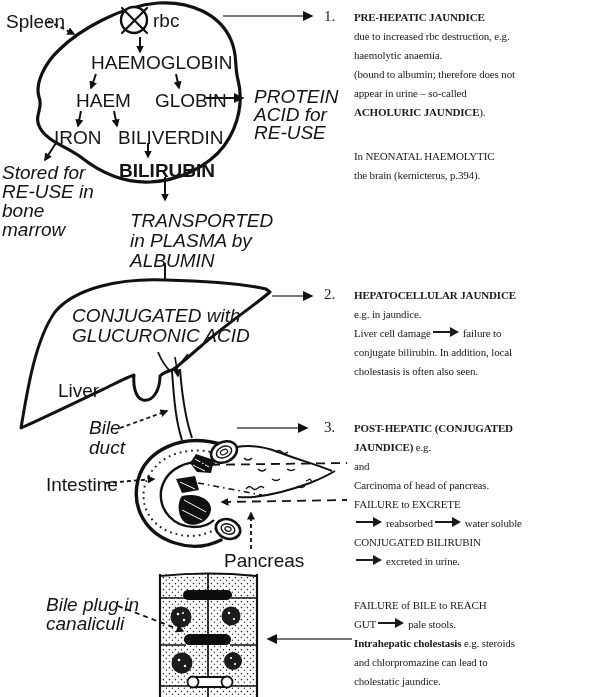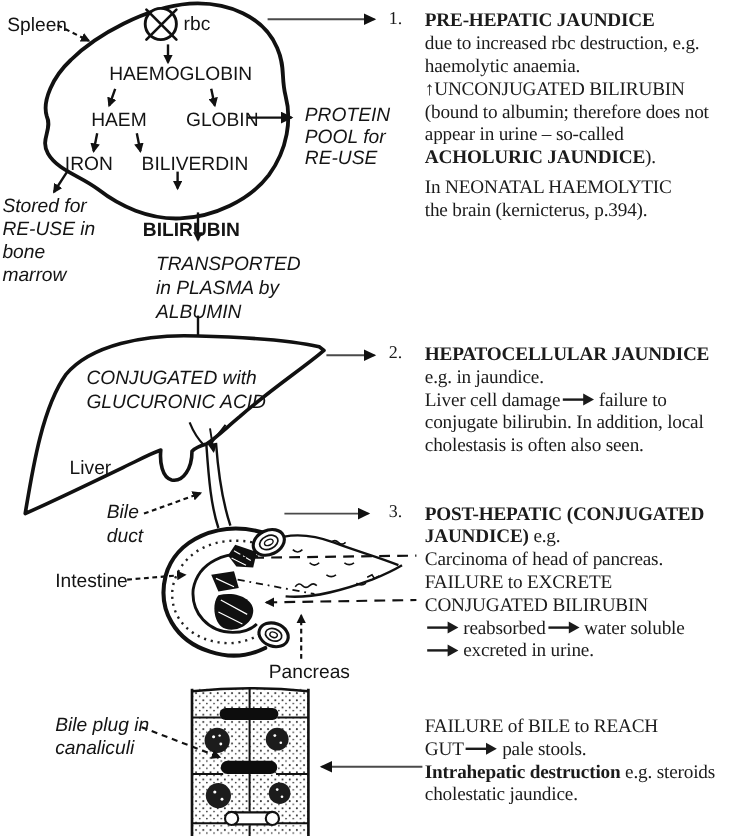--- a/index.html
+++ b/index.html
@@ -1,24 +1,24 @@
 <!DOCTYPE html>
 <html><head>
 <meta charset="utf-8">
 <style>
   html,body{margin:0;padding:0;background:#fff;}
   .canvas{position:relative;width:616px;height:697px;background:#ffffff;overflow:hidden;
           font-family:"Liberation Sans",sans-serif;}
   svg{position:absolute;left:0;top:0;}
-  .lab{position:absolute;font-family:"Liberation Sans",sans-serif;font-size:16px;
+  .lab{position:absolute;font-family:"Liberation Sans",sans-serif;font-size:19px;
        color:#141414;line-height:19px;white-space:nowrap;}
   .lab div{line-height:inherit;font-style:italic;}
   .lh18 div{line-height:18px;} .lh20 div{line-height:20px;}
-  .bold{font-weight:bold;margin-top:22px;}
-  .note{position:absolute;font-family:"Liberation Serif",serif;font-size:16px;
+  .bold{font-weight:bold;}
+  .note{position:absolute;font-family:"Liberation Serif",serif;font-size:11px;
         color:#1b1b1b;line-height:19px;white-space:nowrap;letter-spacing:-0.15px;}
   .num{position:absolute;font-family:"Liberation Serif",serif;font-size:15px;color:#1b1b1b;}
   .b{font-weight:bold;}
   .arr{display:inline-block;position:relative;width:26px;height:10px;margin:0 4px 0 2px;}
   .arr::before{content:"";position:absolute;left:0;top:4.2px;height:1.7px;width:18px;background:#1b1b1b;}
   .arr::after{content:"";position:absolute;left:17px;top:0;width:0;height:0;
               border-left:9px solid #1b1b1b;border-top:5px solid transparent;border-bottom:5px solid transparent;}
 </style>
 </head>
 <body>
@@ -164,21 +164,21 @@
   <div class="lab" style="left:6px;top:12px">Spleen</div>
   <div class="lab" style="left:153px;top:11px">rbc</div>
   <div class="lab" style="left:91px;top:53px">HAEMOGLOBIN</div>
   <div class="lab" style="left:76px;top:91px">HAEM</div>
   <div class="lab" style="left:155px;top:91px">GLOBIN</div>
   <div class="lab" style="left:54px;top:128px">IRON</div>
   <div class="lab" style="left:118px;top:128px">BILIVERDIN</div>
   <div class="lab bold" style="left:119px;top:161px">BILIRUBIN</div>
   <div class="lab lh18" style="left:254px;top:88px">
       <div>PROTEIN</div>
-      <div>POOL for</div>
+      <div>ACID for</div>
       <div>RE-USE</div>
     </div>
   <div class="lab" style="left:2px;top:163px">
       <div>Stored for</div>
       <div>RE-USE in</div>
       <div>bone</div>
       <div>marrow</div>
     </div>
   <div class="lab lh20" style="left:130px;top:211px">
       <div>TRANSPORTED</div>
@@ -199,21 +199,20 @@
   <div class="lab" style="left:46px;top:595px">
       <div>Bile plug in</div>
       <div>canaliculi</div>
     </div>
 
   <div class="num" style="left:324px;top:8px">1.</div>
   <div class="note" style="left:354px;top:8px">
       <div><span class="b">PRE-HEPATIC JAUNDICE</span></div>
       <div><span>due to increased rbc destruction, e.g.</span></div>
       <div><span>haemolytic anaemia.</span></div>
-      <div><span>↑UNCONJUGATED BILIRUBIN</span></div>
       <div><span>(bound to albumin; therefore does not</span></div>
       <div><span>appear in urine – so-called</span></div>
       <div><span class="b">ACHOLURIC JAUNDICE</span><span>).</span></div>
     </div>
   <div class="note" style="left:354px;top:147px">
       <div><span>In NEONATAL HAEMOLYTIC</span></div>
       <div><span>the brain (kernicterus, p.394).</span></div>
     </div>
 
   <div class="num" style="left:324px;top:286px">2.</div>
@@ -222,26 +221,28 @@
       <div><span>e.g. in jaundice.</span></div>
       <div><span>Liver cell damage</span><span class="arr"></span><span>failure to</span></div>
       <div><span>conjugate bilirubin. In addition, local</span></div>
       <div><span>cholestasis is often also seen.</span></div>
     </div>
 
   <div class="num" style="left:324px;top:419px">3.</div>
   <div class="note" style="left:354px;top:419px">
       <div><span class="b">POST-HEPATIC (CONJUGATED</span></div>
       <div><span class="b">JAUNDICE)</span><span> e.g.</span></div>
+      <div><span>and</span></div>
       <div><span>Carcinoma of head of pancreas.</span></div>
       <div><span>FAILURE to EXCRETE</span></div>
+      <div><span class="arr"></span><span>reabsorbed</span><span class="arr"></span><span>water soluble</span></div>
       <div><span>CONJUGATED BILIRUBIN</span></div>
-      <div><span class="arr"></span><span>reabsorbed</span><span class="arr"></span><span>water soluble</span></div>
       <div><span class="arr"></span><span>excreted in urine.</span></div>
     </div>
   <div class="note" style="left:354px;top:596px">
       <div><span>FAILURE of BILE to REACH</span></div>
       <div><span>GUT</span><span class="arr"></span><span>pale stools.</span></div>
-      <div><span class="b">Intrahepatic destruction</span><span> e.g. steroids</span></div>
+      <div><span class="b">Intrahepatic cholestasis</span><span> e.g. steroids</span></div>
+      <div><span>and chlorpromazine can lead to</span></div>
       <div><span>cholestatic jaundice.</span></div>
     </div>
 
 </div>
 
 </body></html>

